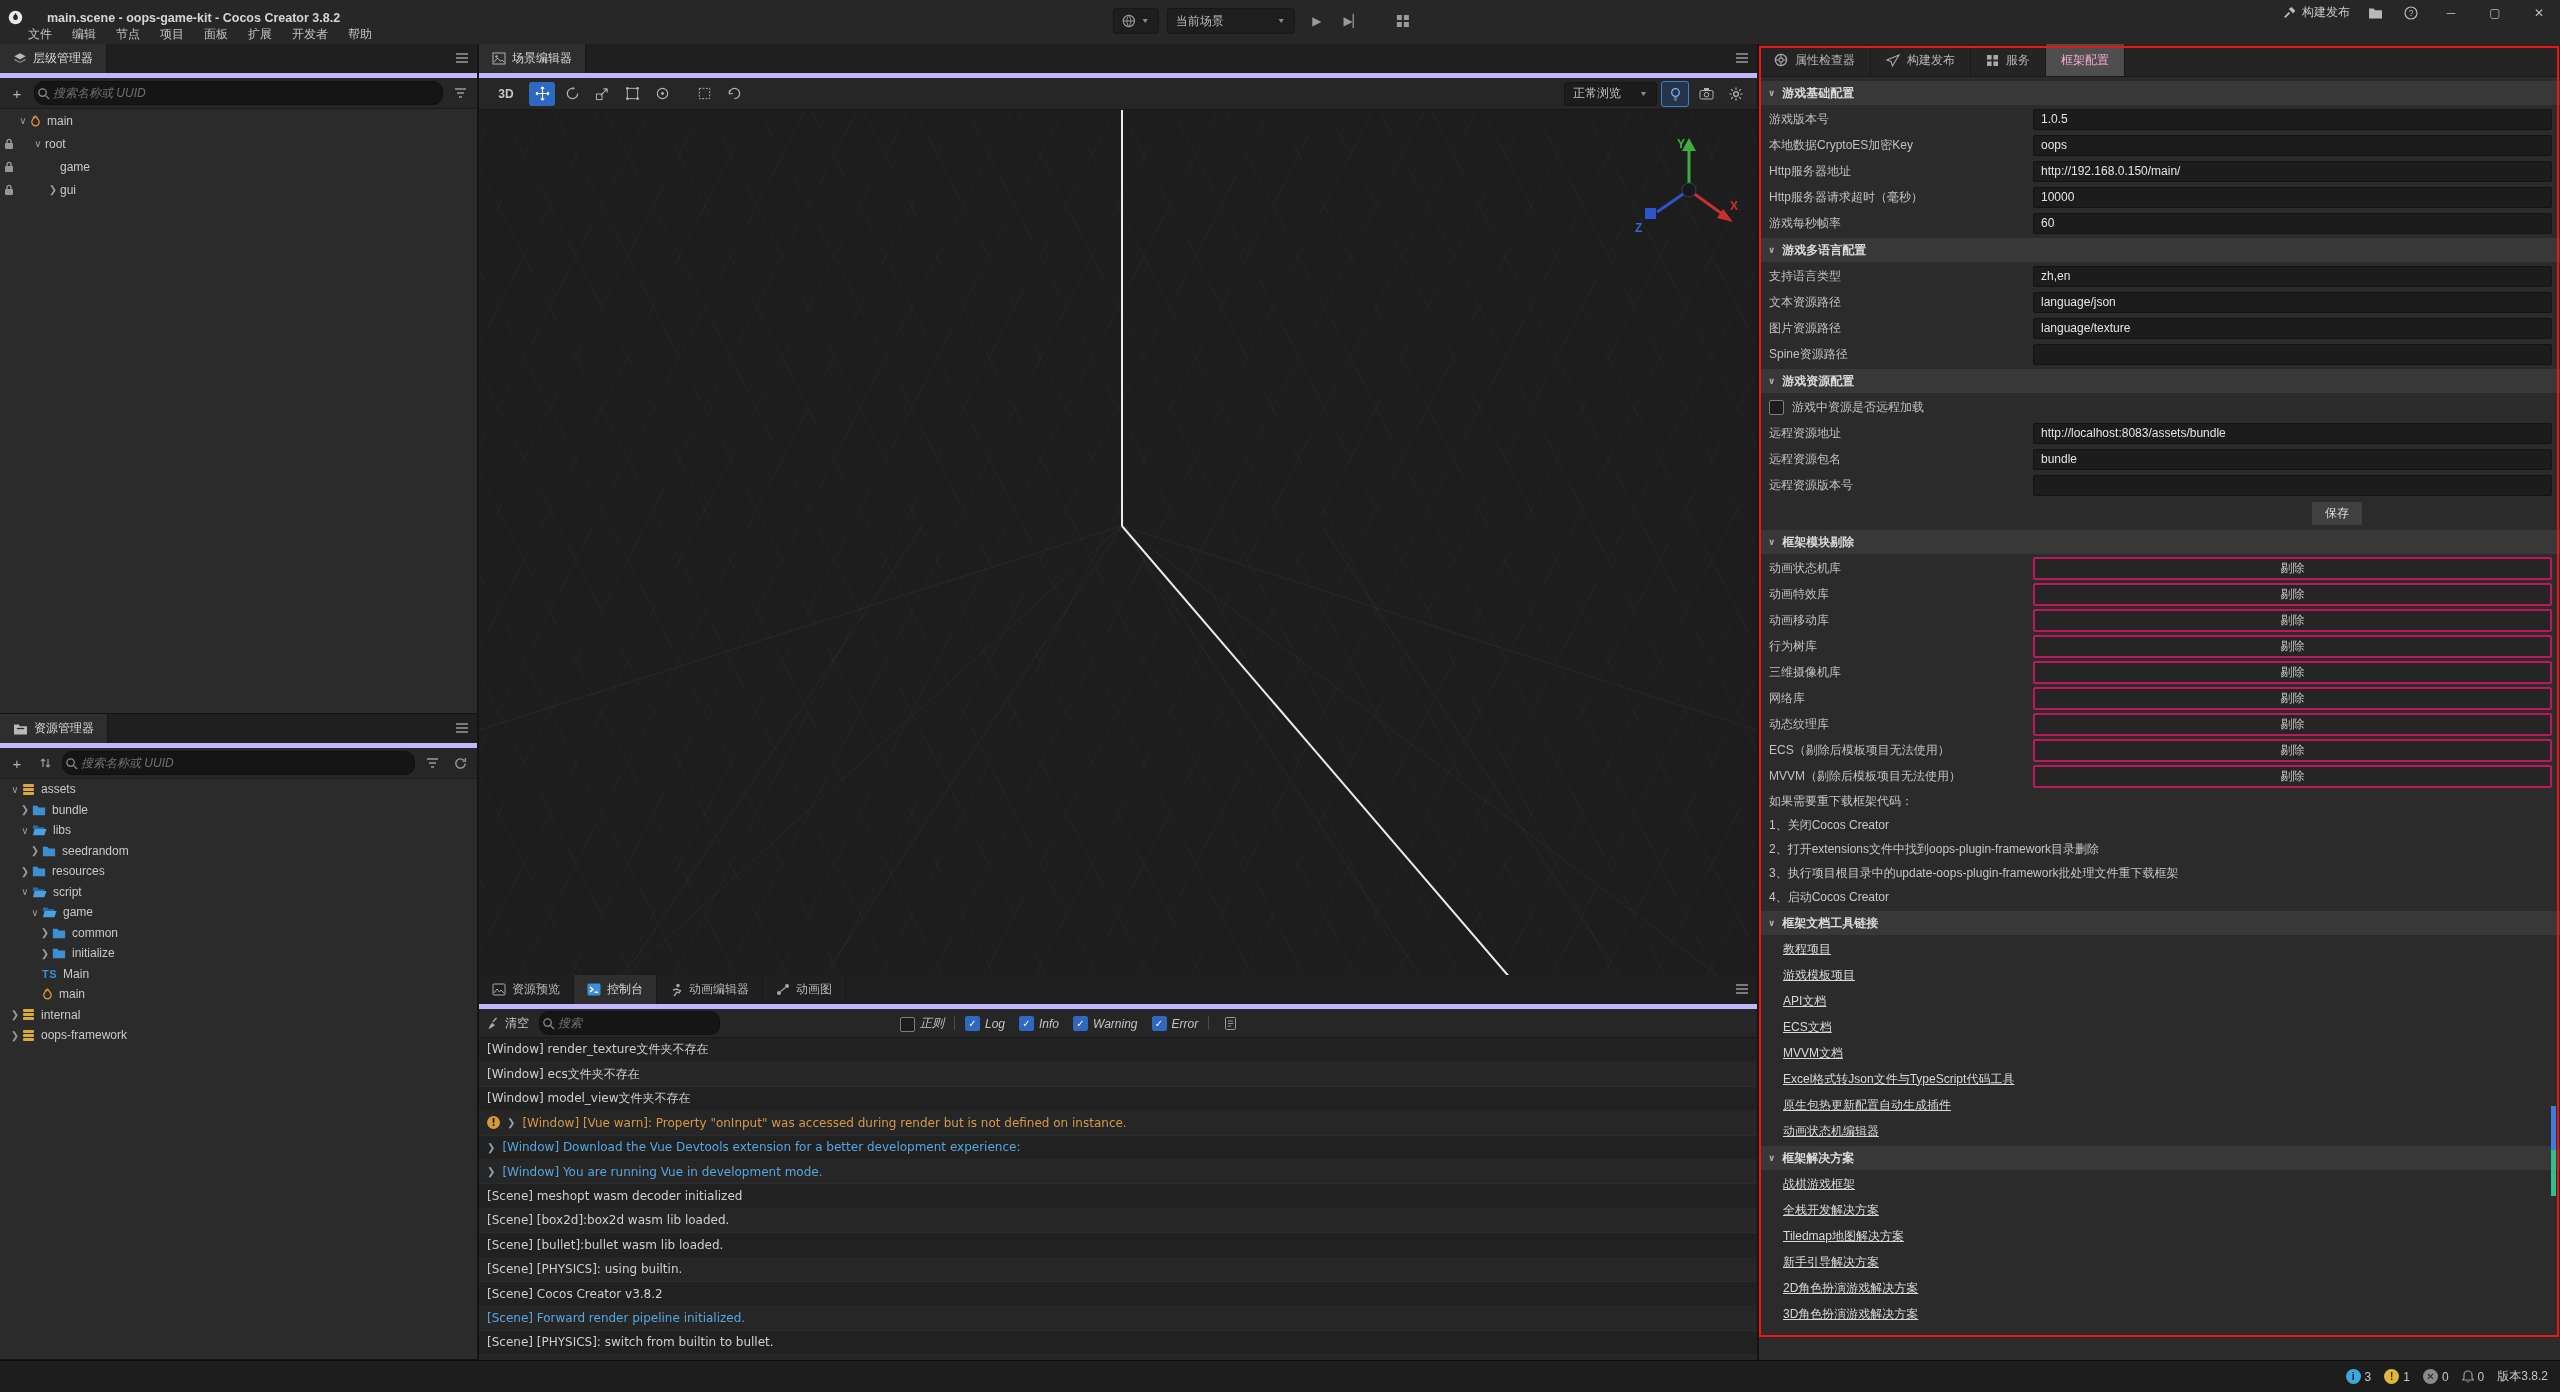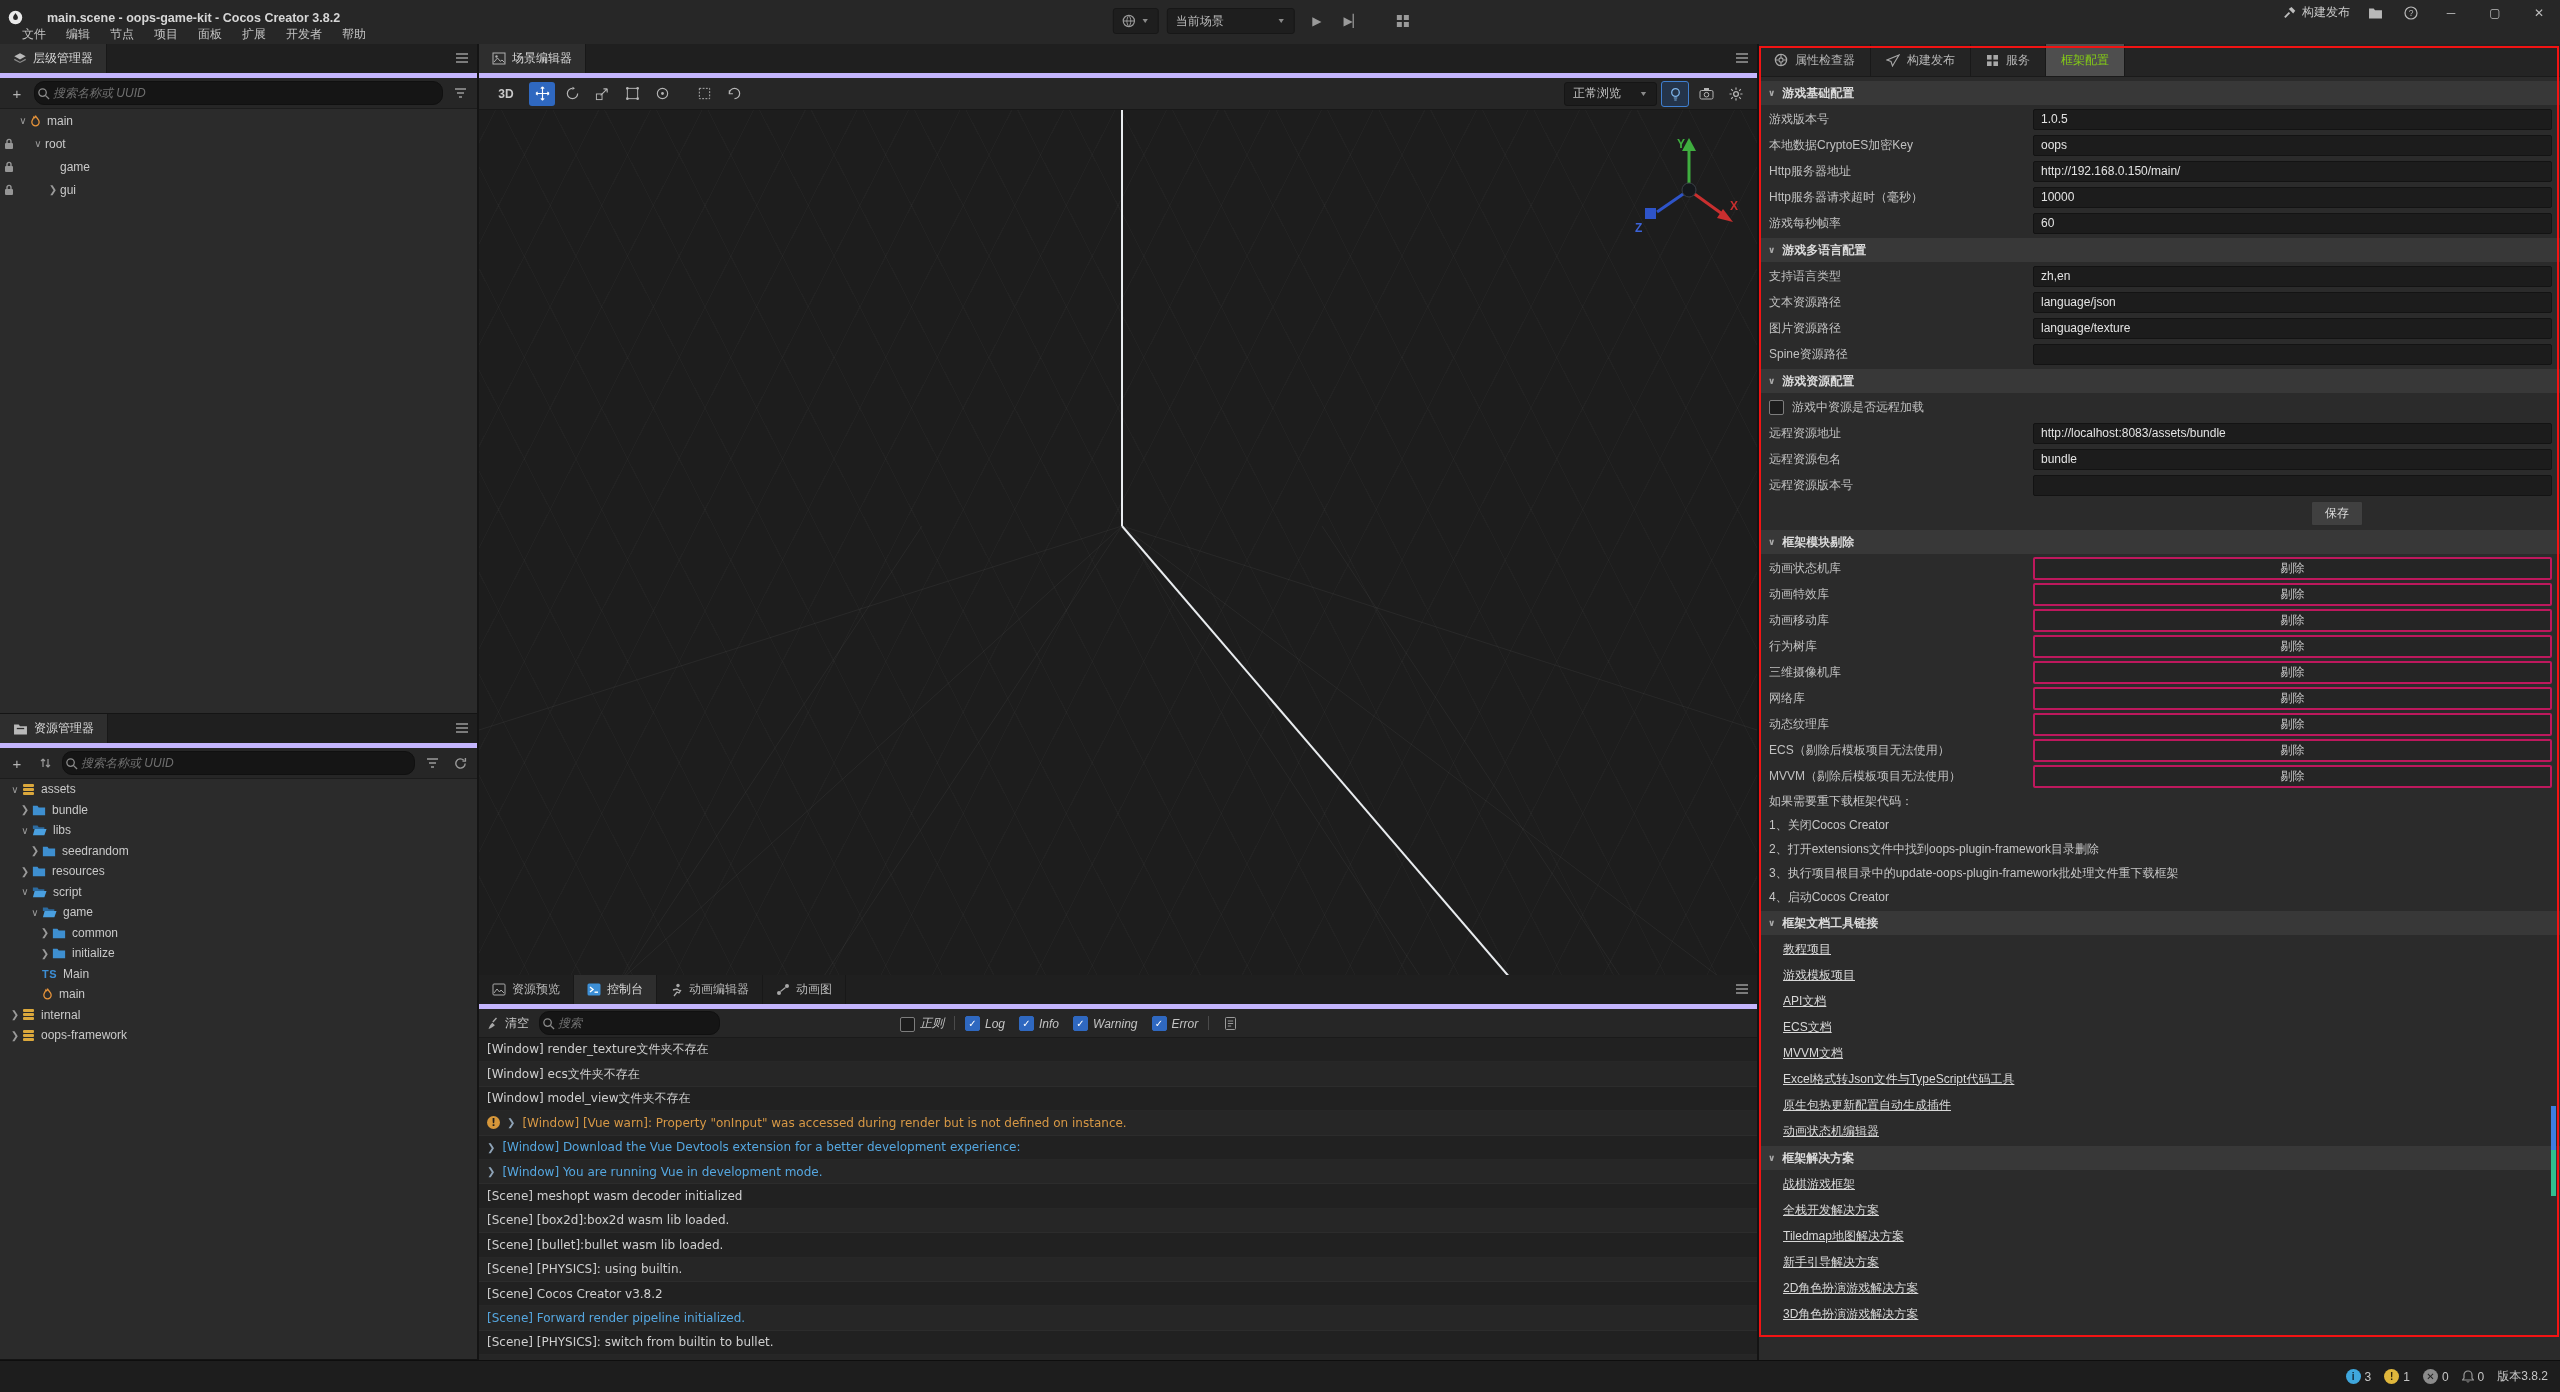--- a/index.html
+++ b/index.html
@@ -6,21 +6,21 @@
   body{width:2560px;height:1392px;position:relative;background:#141414;
        font-family:"Liberation Sans","DejaVu Sans",sans-serif;font-size:12px;color:#c8c8c8;
        -webkit-font-smoothing:antialiased;}
   .abs{position:absolute;}
   svg{display:block;}
 
   
   #topbar{left:0;top:0;width:2560px;height:44px;background:#272727;}
   #titlerow{display:flex;align-items:flex-end;height:25px;padding-left:8px;gap:24px;}
   #title{font-weight:bold;font-size:12.5px;color:#d6d6d6;}
-  #menurow{display:flex;align-items:center;height:19px;padding-left:12px;}
+  #menurow{display:flex;align-items:center;height:19px;padding-left:18px;}
   .menu-item{padding:0 10px;color:#c2c2c2;cursor:default;}
   #center-toolbar{left:50%;top:7px;transform:translateX(-55%);display:flex;align-items:center;gap:8px;height:28px;}
   .ct-btn{display:flex;align-items:center;gap:5px;background:#1e1e1e;border:1px solid #171717;border-radius:3px;height:24px;padding:0 8px;color:#bbb;}
   .ct-plain{display:flex;align-items:center;justify-content:center;height:24px;width:28px;color:#9a9a9a;}
   .caret{font-size:9px;color:#8a8a8a;transform:scaleY(.8);}
   #scene-select{min-width:110px;justify-content:space-between;}
   #win-cluster{right:0;top:0;height:25px;display:flex;align-items:center;gap:14px;padding-right:6px;}
   .win-btn{width:30px;height:25px;display:flex;align-items:center;justify-content:center;color:#bdbdbd;font-size:12px;}
   #build-quick{display:flex;align-items:center;gap:6px;color:#c6c6c6;}
 
@@ -72,21 +72,21 @@
   .log-row:nth-child(even){background:#262626;}
   .log-row.warn{color:#d79845;}
   .log-row.info{color:#55a7e0;}
   .log-expand{color:#8fa4b8;font-size:10px;}
   .warn-badge{width:13px;height:13px;border-radius:50%;background:#d7973a;color:#1d1d1d;font-weight:bold;font-size:10px;display:inline-flex;align-items:center;justify-content:center;flex:none;}
 
   
   #inspector-panel{left:1759px;top:44px;width:801px;height:1316px;background:#2b2b2b;}
   #inspector-tabs{height:32px;background:#242424;display:flex;border-bottom:1px solid #1a1a1a;}
   .itab{display:flex;align-items:center;gap:7px;padding:0 15px;color:#b5b5b5;border-right:1px solid #191919;}
-  .itab.active{background:#4e4e4e;color:#84cc16;}
+  .itab.active{background:#4e4e4e;color:#f9a8d4;}
   #inspector-body{height:1284px;overflow:hidden;padding-top:2px;}
   .sec-header{height:24px;margin:2px 0 1px 0;background:#383838;display:flex;align-items:center;gap:7px;padding:0 9px;color:#dcdcdc;font-weight:bold;}
   .sec-arrow{font-size:9px;color:#aaa;}
   .irow{display:flex;align-items:center;height:26px;}
   .irow .ilabel{width:264px;flex:none;padding-left:10px;color:#c0c0c0;white-space:nowrap;overflow:hidden;}
   .irow .ival{flex:1;margin-right:8px;display:flex;align-items:center;}
   .irow input.field{width:100%;height:19px;background:#1c1c1c;border:1px solid #131313;border-radius:2px;color:#e4e4e4;padding:0 7px;font-size:12px;font-family:inherit;outline:none;}
   .action-bar{width:100%;height:19px;background:#252525;border:2px solid #be185d;border-radius:2px;display:flex;align-items:center;justify-content:center;color:#cacaca;cursor:default;}
   .irow-note{height:24px;display:flex;align-items:center;padding-left:10px;color:#c6c6c6;}
   .irow-link{height:26px;display:flex;align-items:center;padding-left:24px;}

